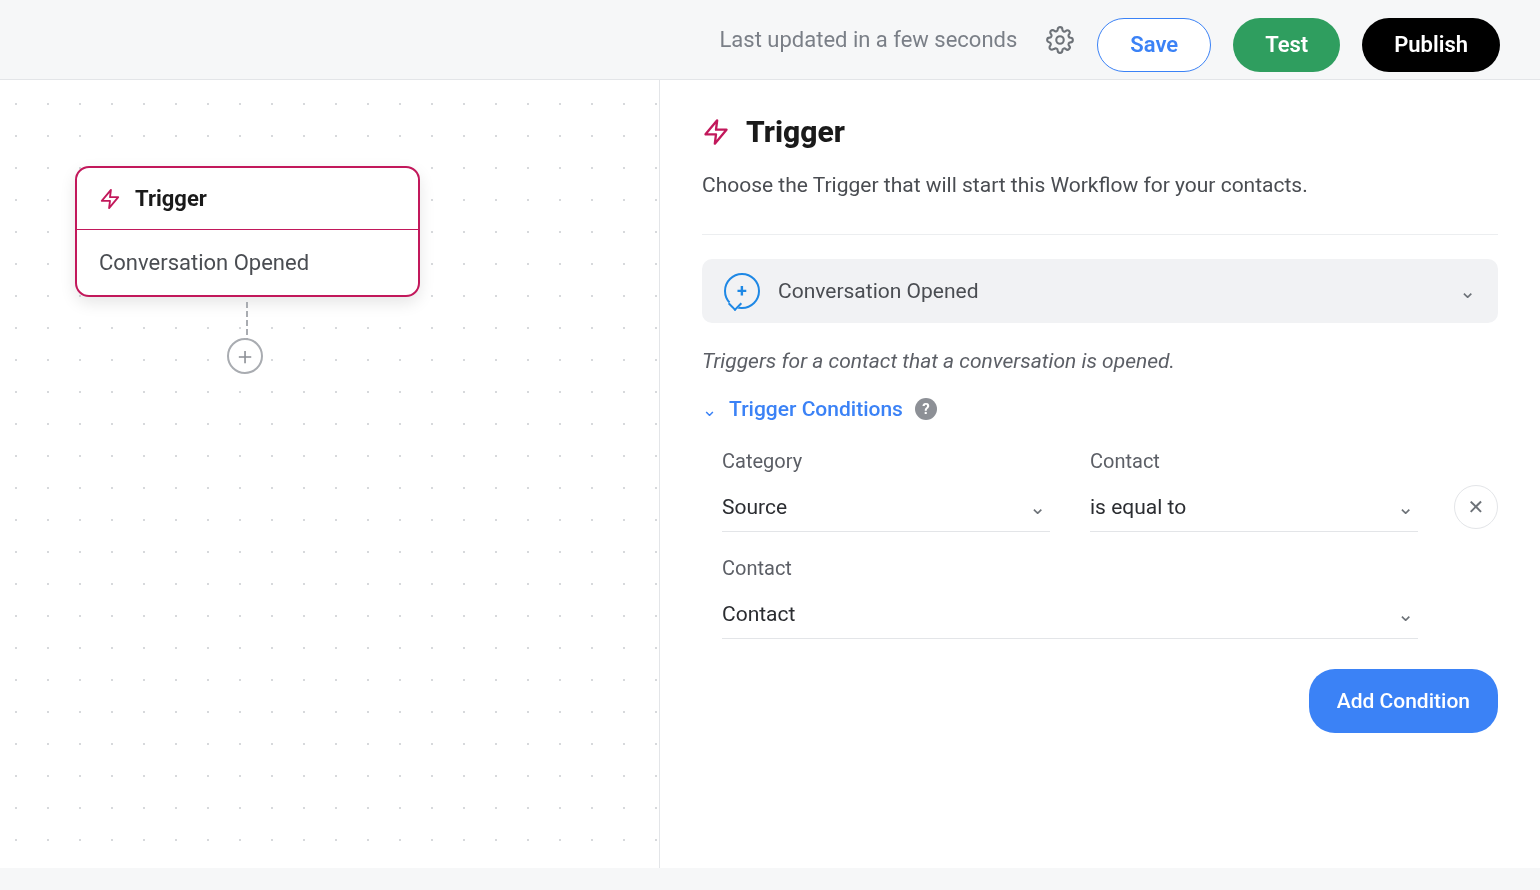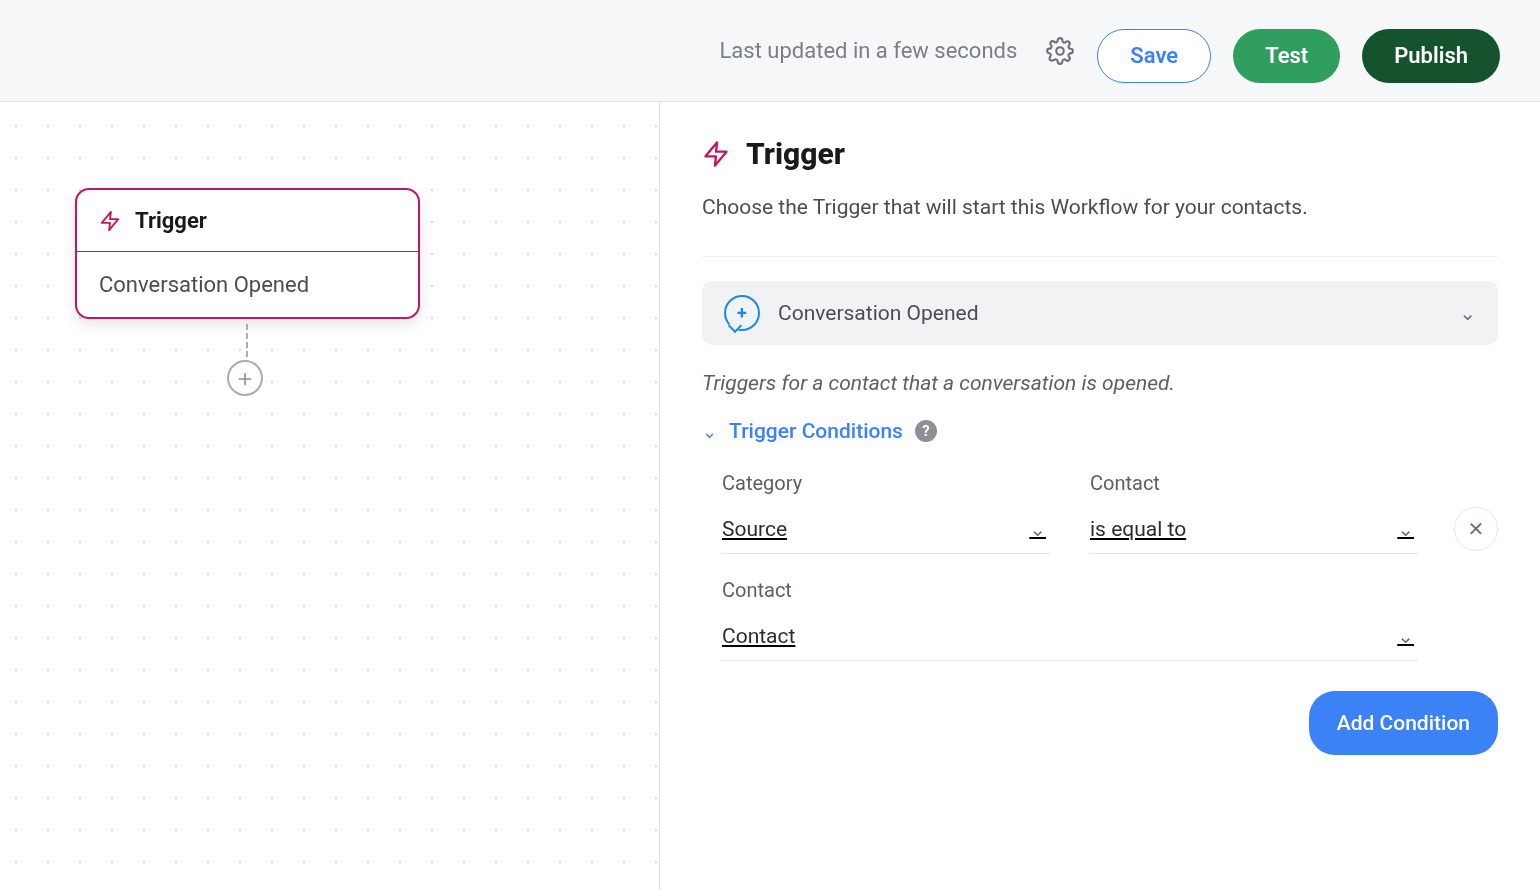--- a/index.html
+++ b/index.html
@@ -1,24 +1,24 @@
 <!DOCTYPE html>
 <html><head>
 <meta charset="utf-8">
 <style>
   *{box-sizing:border-box;margin:0;padding:0;font-family:-apple-system,BlinkMacSystemFont,"Segoe UI",Roboto,Helvetica,Arial,sans-serif;}
   body{background:#f6f7f8;width:1540px;height:890px;overflow:hidden;}
   
-  .topbar{height:102px;border-bottom:1px solid #e3e5e8;display:flex;align-items:center;justify-content:flex-end;padding:0 40px;gap:22px;background:#f6f7f8;}
+  .topbar{height:80px;border-bottom:1px solid #e3e5e8;display:flex;align-items:center;justify-content:flex-end;padding:0 40px;gap:22px;background:#f6f7f8;}
   .updated{color:#7a7f87;font-size:22px;margin-right:6px;}
   .gear-btn{width:30px;height:30px;display:flex;align-items:center;justify-content:center;cursor:pointer;color:#6d7278;}
   .btn{height:54px;padding:0 32px;border-radius:28px;font-size:22px;font-weight:600;display:inline-flex;align-items:center;justify-content:center;cursor:pointer;border:none;margin-top:10px;}
   .btn-save{background:#fff;color:#3b82f6;border:1.5px solid #3b82f6;}
   .btn-test{background:#2f9e5f;color:#fff;}
-  .btn-publish{background:#14532d;color:#fff;}
+  .btn-publish{background:#000000;color:#fff;}
   
   .main{display:flex;height:calc(100% - 102px);}
   .canvas{width:660px;position:relative;background:#fff;border-right:1px solid #e3e5e8;
     background-image:radial-gradient(#d7d9dc 1.5px,transparent 1.5px);background-size:32px 32px;background-position:0 8px;}
   
   .card{position:absolute;left:75px;top:86px;width:345px;border:2px solid #c2185b;border-radius:14px;background:#fff;box-shadow:0 6px 16px rgba(0,0,0,0.10);}
   .card-head{display:flex;align-items:center;gap:14px;padding:18px 22px;border-bottom:1px solid #c2185b;}
   .card-head-title{font-size:22px;font-weight:700;color:#1a1a1a;}
   .card-body{padding:20px 22px;font-size:22px;color:#4a4d52;}
   .bolt-icon svg{display:block;}
@@ -40,21 +40,21 @@
   
   .tc-row{display:flex;align-items:center;gap:12px;margin-bottom:28px;}
   .tc-chev{color:#3b82f6;font-size:18px;transform:rotate(0deg);}
   .tc-title{color:#3b82f6;font-size:21px;font-weight:500;}
   .help{width:22px;height:22px;border-radius:50%;background:#8d9096;color:#fff;font-size:15px;font-weight:700;display:flex;align-items:center;justify-content:center;}
   
   .cond-wrap{position:relative;padding-right:80px;padding-left:20px;}
   .cond-row{display:flex;gap:40px;margin-bottom:24px;}
   .cond-col{flex:1;}
   .cond-label{font-size:20px;color:#5c5f66;margin-bottom:14px;}
-  .cond-input{display:flex;align-items:center;justify-content:space-between;border-bottom:1px solid #e3e5e8;padding:8px 4px 12px 0;cursor:pointer;text-decoration:underline;}
+  .cond-input{display:flex;align-items:center;justify-content:space-between;border-bottom:1px solid #e3e5e8;padding:8px 4px 12px 0;cursor:pointer;}
   .cond-input .val{font-size:21px;color:#2b2d31;}
   .cond-remove{position:absolute;right:0;top:36px;width:44px;height:44px;border-radius:50%;border:1px solid #e3e5e8;background:#fff;display:flex;align-items:center;justify-content:center;color:#6d7278;font-size:20px;cursor:pointer;}
   .add-cond-row{display:flex;justify-content:flex-end;margin-top:30px;}
   .btn-addcond{background:#3b82f6;color:#fff;height:64px;padding:0 28px;border-radius:26px;font-size:21px;font-weight:500;border:none;cursor:pointer;}
 </style>
 </head>
 <body>
 
 <div class="topbar">
   <span class="updated">Last updated in a few seconds</span>

